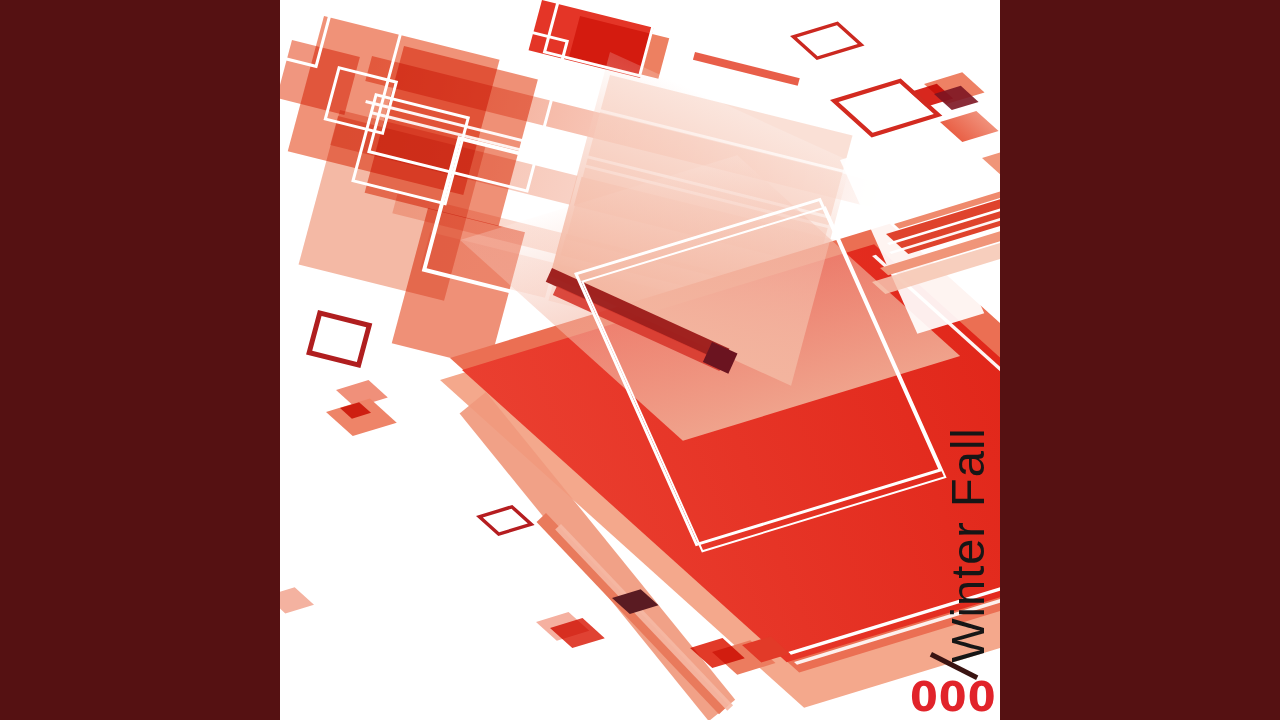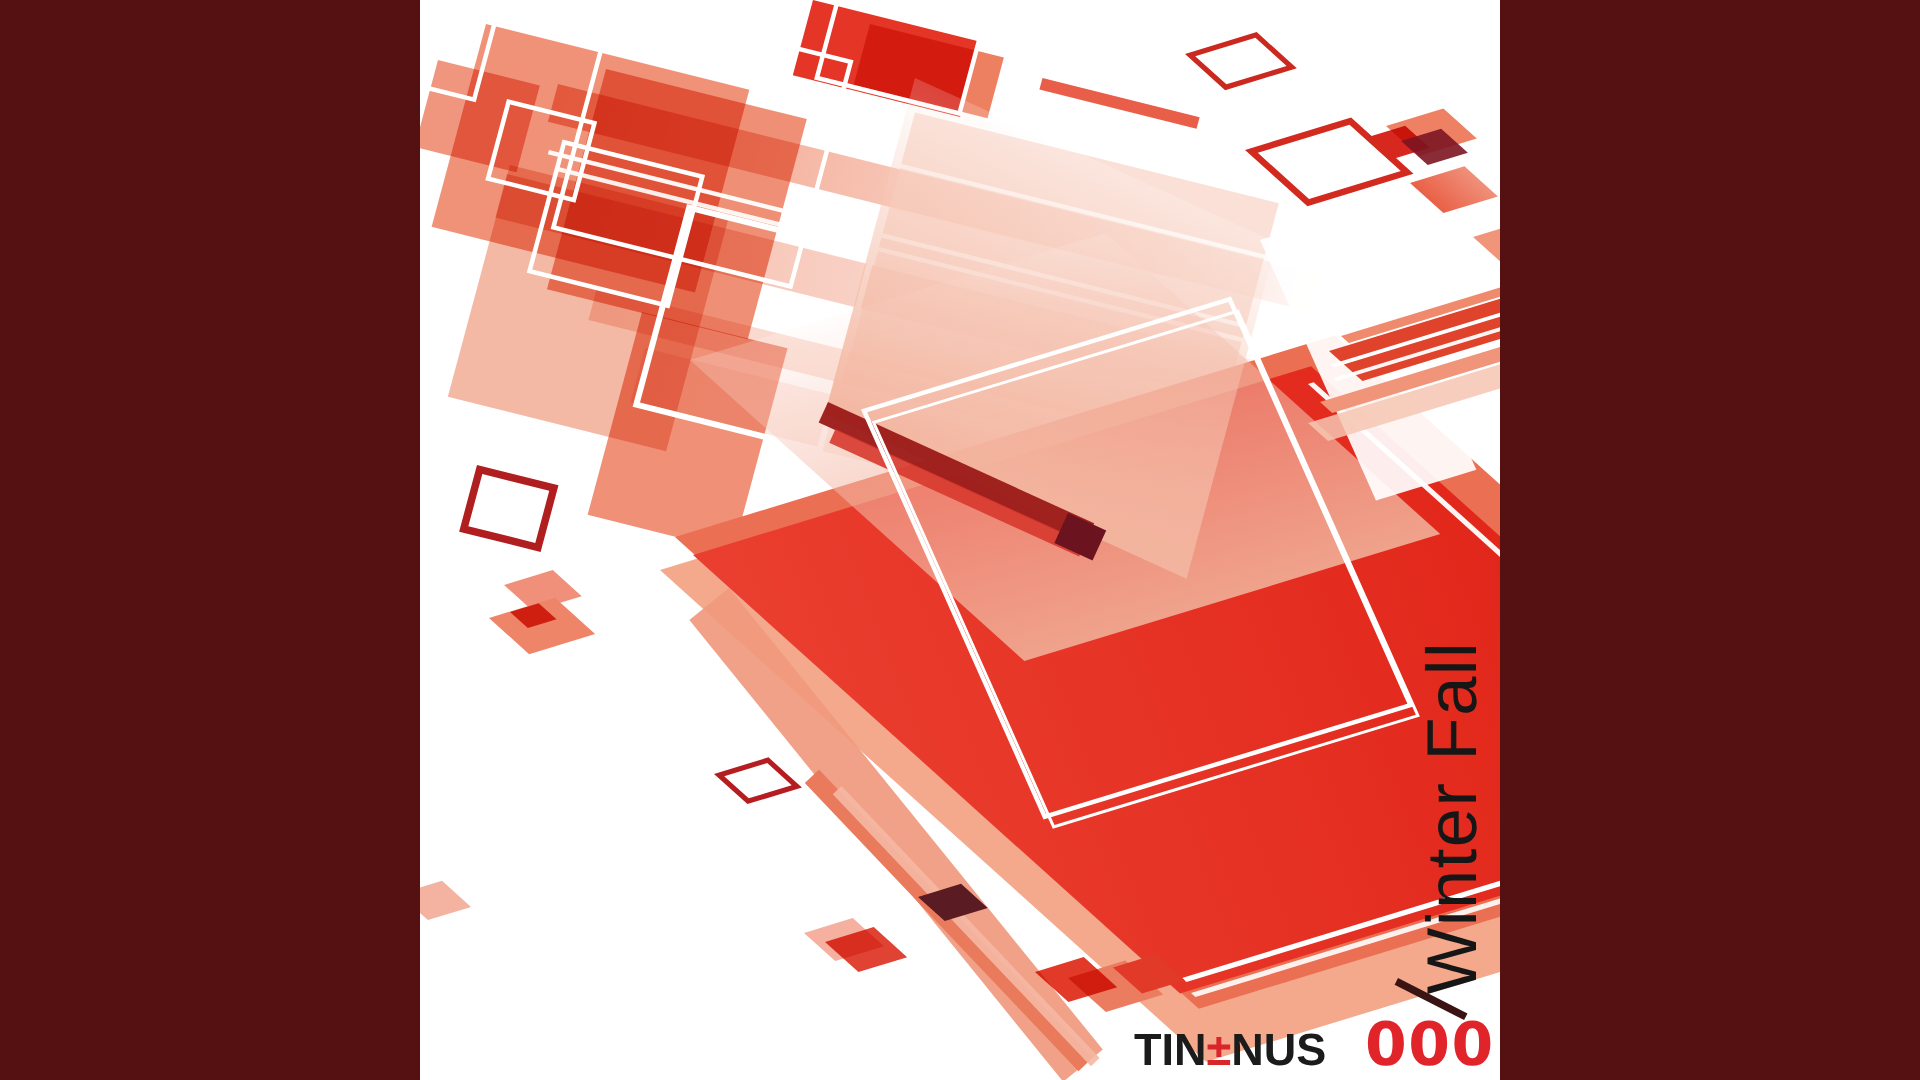--- a/index.html
+++ b/index.html
@@ -98,18 +98,17 @@
         <div class="shape r46" style="left: 281px; top: 524px; width: 250px; height: 8px; background: rgb(245, 184, 164); opacity: 0.9;"></div>
         <div class="shape fa" style="left: 332px; top: 598px; width: 30px; height: 24px; background: rgb(90, 27, 34);"></div>
         <div class="shape fa" style="left: 256px; top: 622px; width: 34px; height: 28px; background: rgb(245, 176, 160);"></div>
         <div class="shape fa" style="left: 270px; top: 628px; width: 34px; height: 30px; background: rgb(224, 66, 51); mix-blend-mode: multiply;"></div>
         <div class="shape fa" style="left: 432px; top: 652px; width: 40px; height: 34px; background: rgb(236, 124, 95);"></div>
         <div class="shape fa" style="left: 410px; top: 648px; width: 34px; height: 30px; background: rgb(226, 58, 40); mix-blend-mode: multiply;"></div>
         <div class="shape fa" style="left: 462px; top: 645px; width: 30px; height: 26px; background: rgb(226, 58, 40);"></div>
         <div class="shape r27" style="left: 652px; top: 652px; width: 52px; height: 5px; background: rgb(58, 20, 18);"></div>
       </div>
     <div class="cover-text" id="title-vertical" style="color: rgb(22, 22, 22);">Winter Fall</div>
-    <div class="cover-text" id="brand-lockup"><span>TIN</span><span class="pm" style="color: rgb(216, 38, 43);">±</span><span>NUS</span></div>
     <div class="cover-text" id="catalog-number" style="color: rgb(225, 35, 42);">0001</div>
   </div>
   <div class="letterbox" id="bar-left"></div>
   <div class="letterbox" id="bar-right"></div>
 </div>
 
 </body></html>

